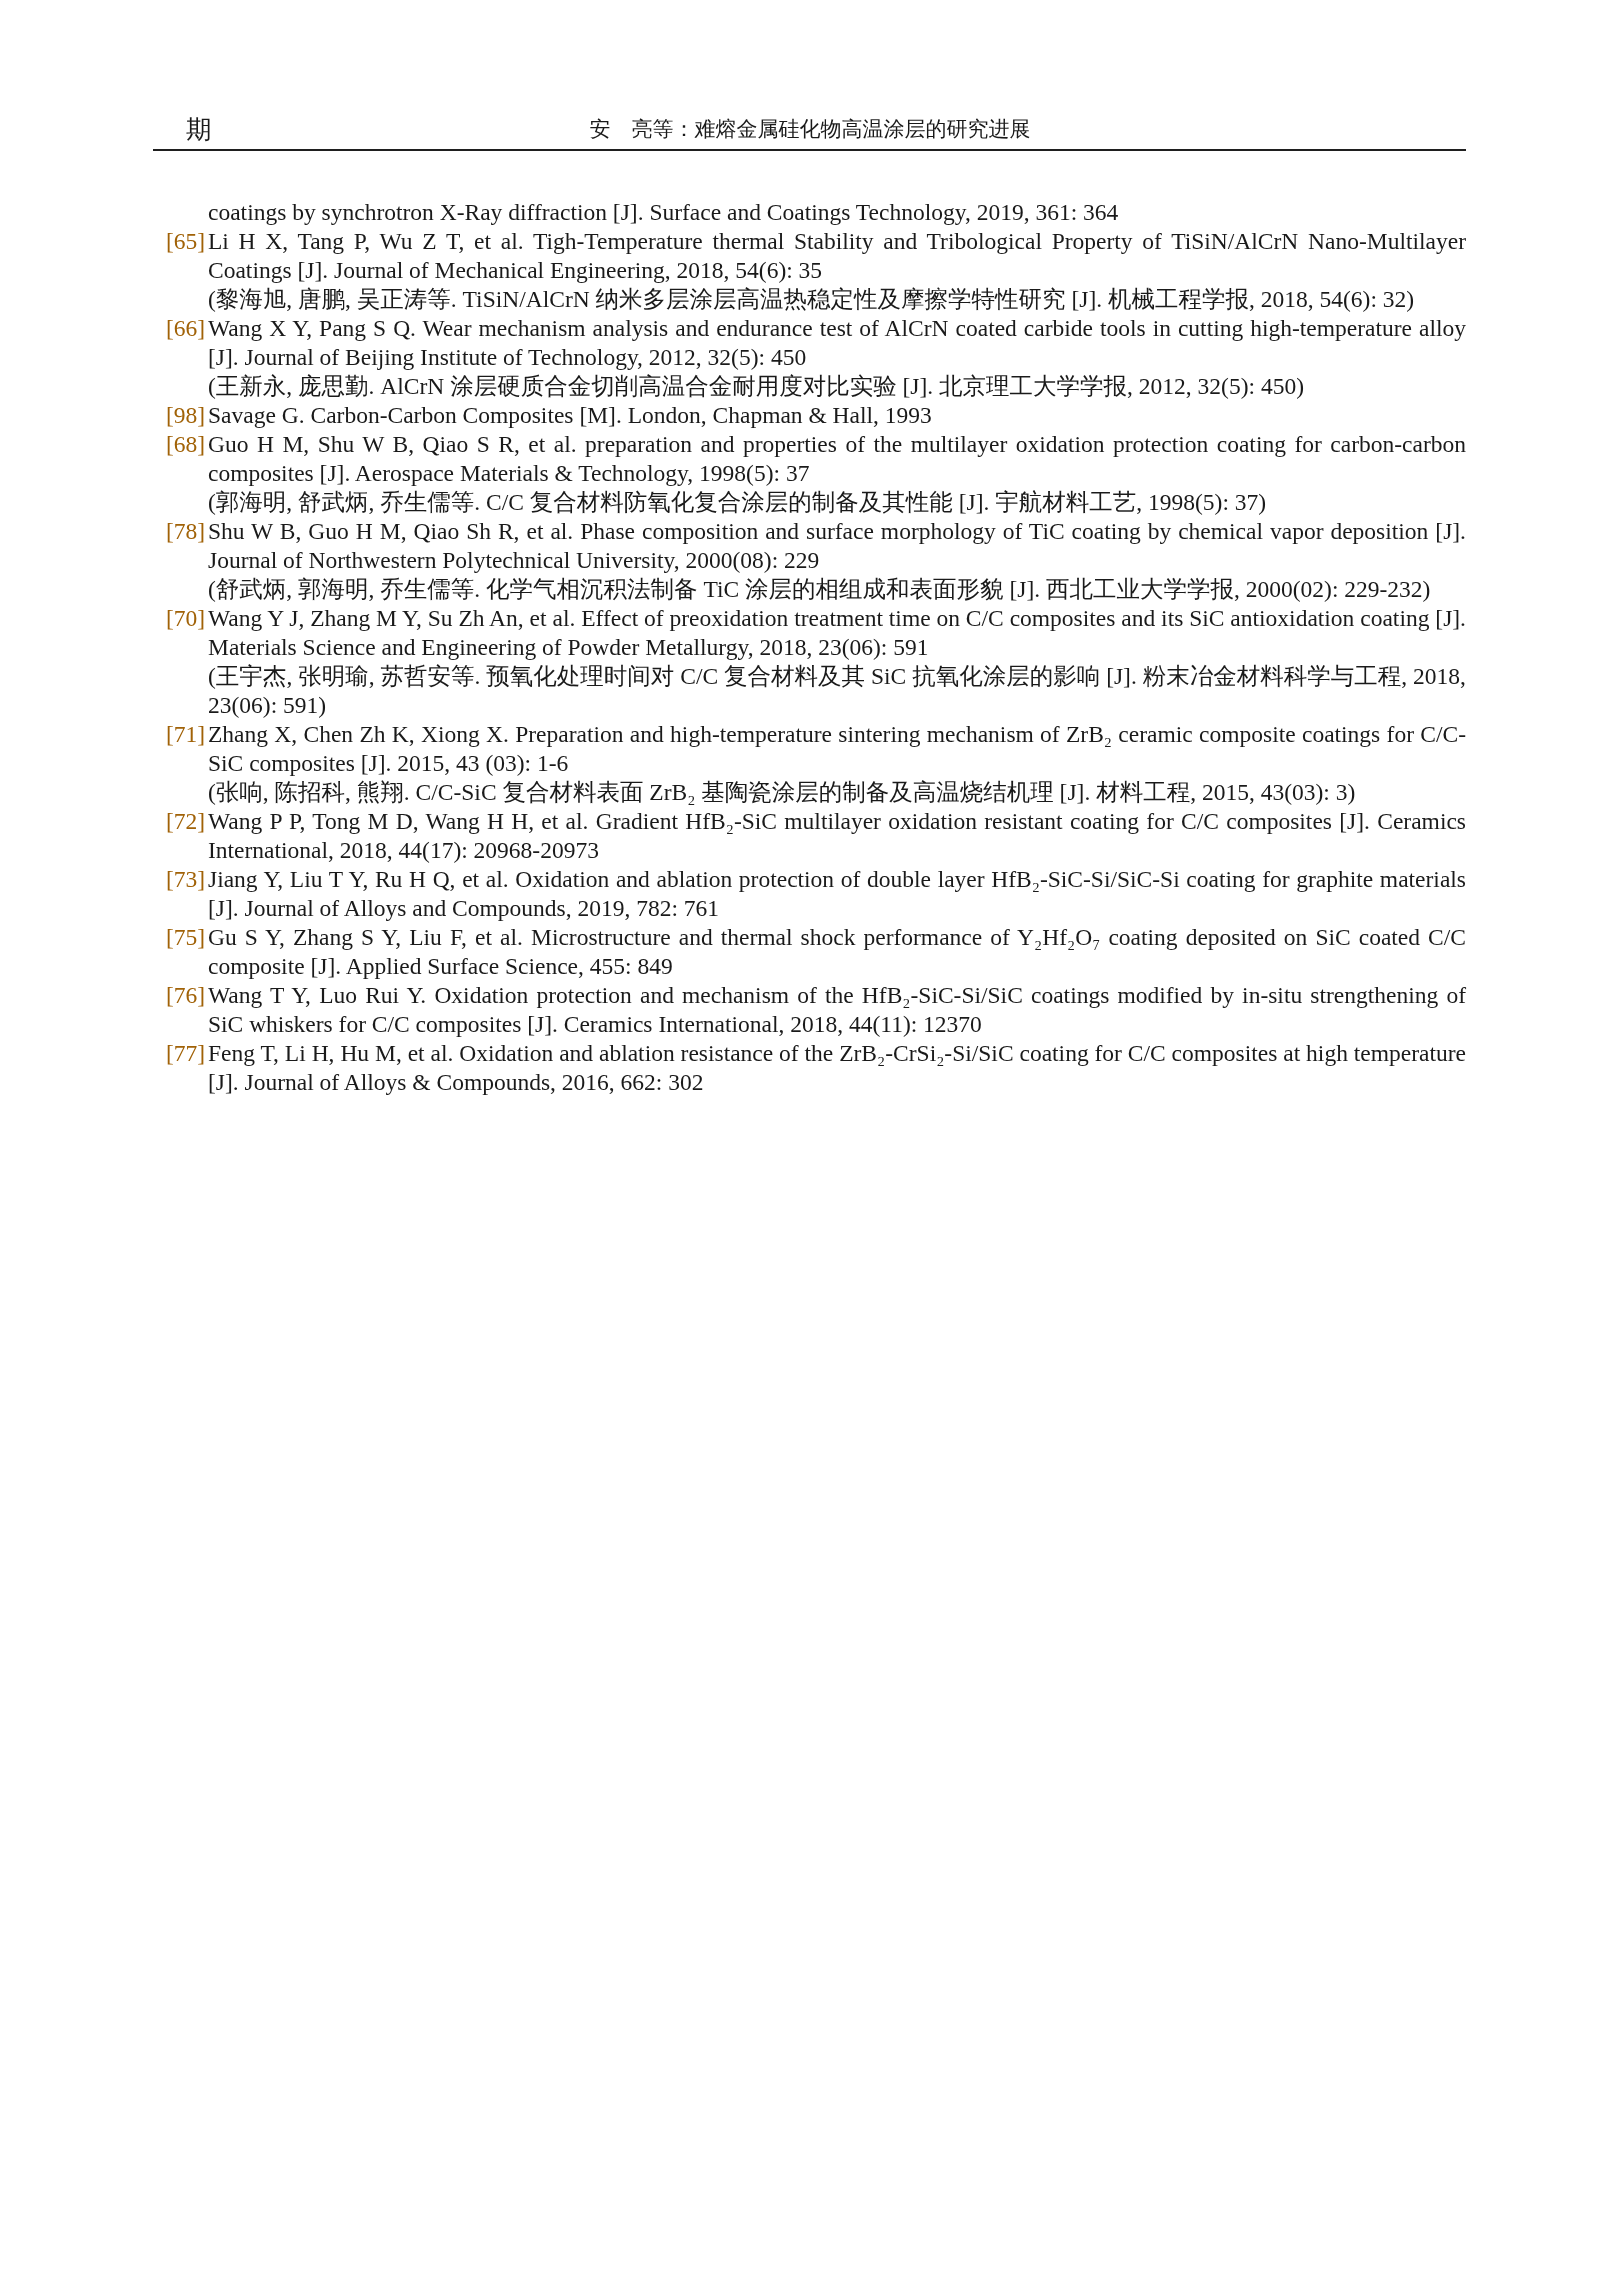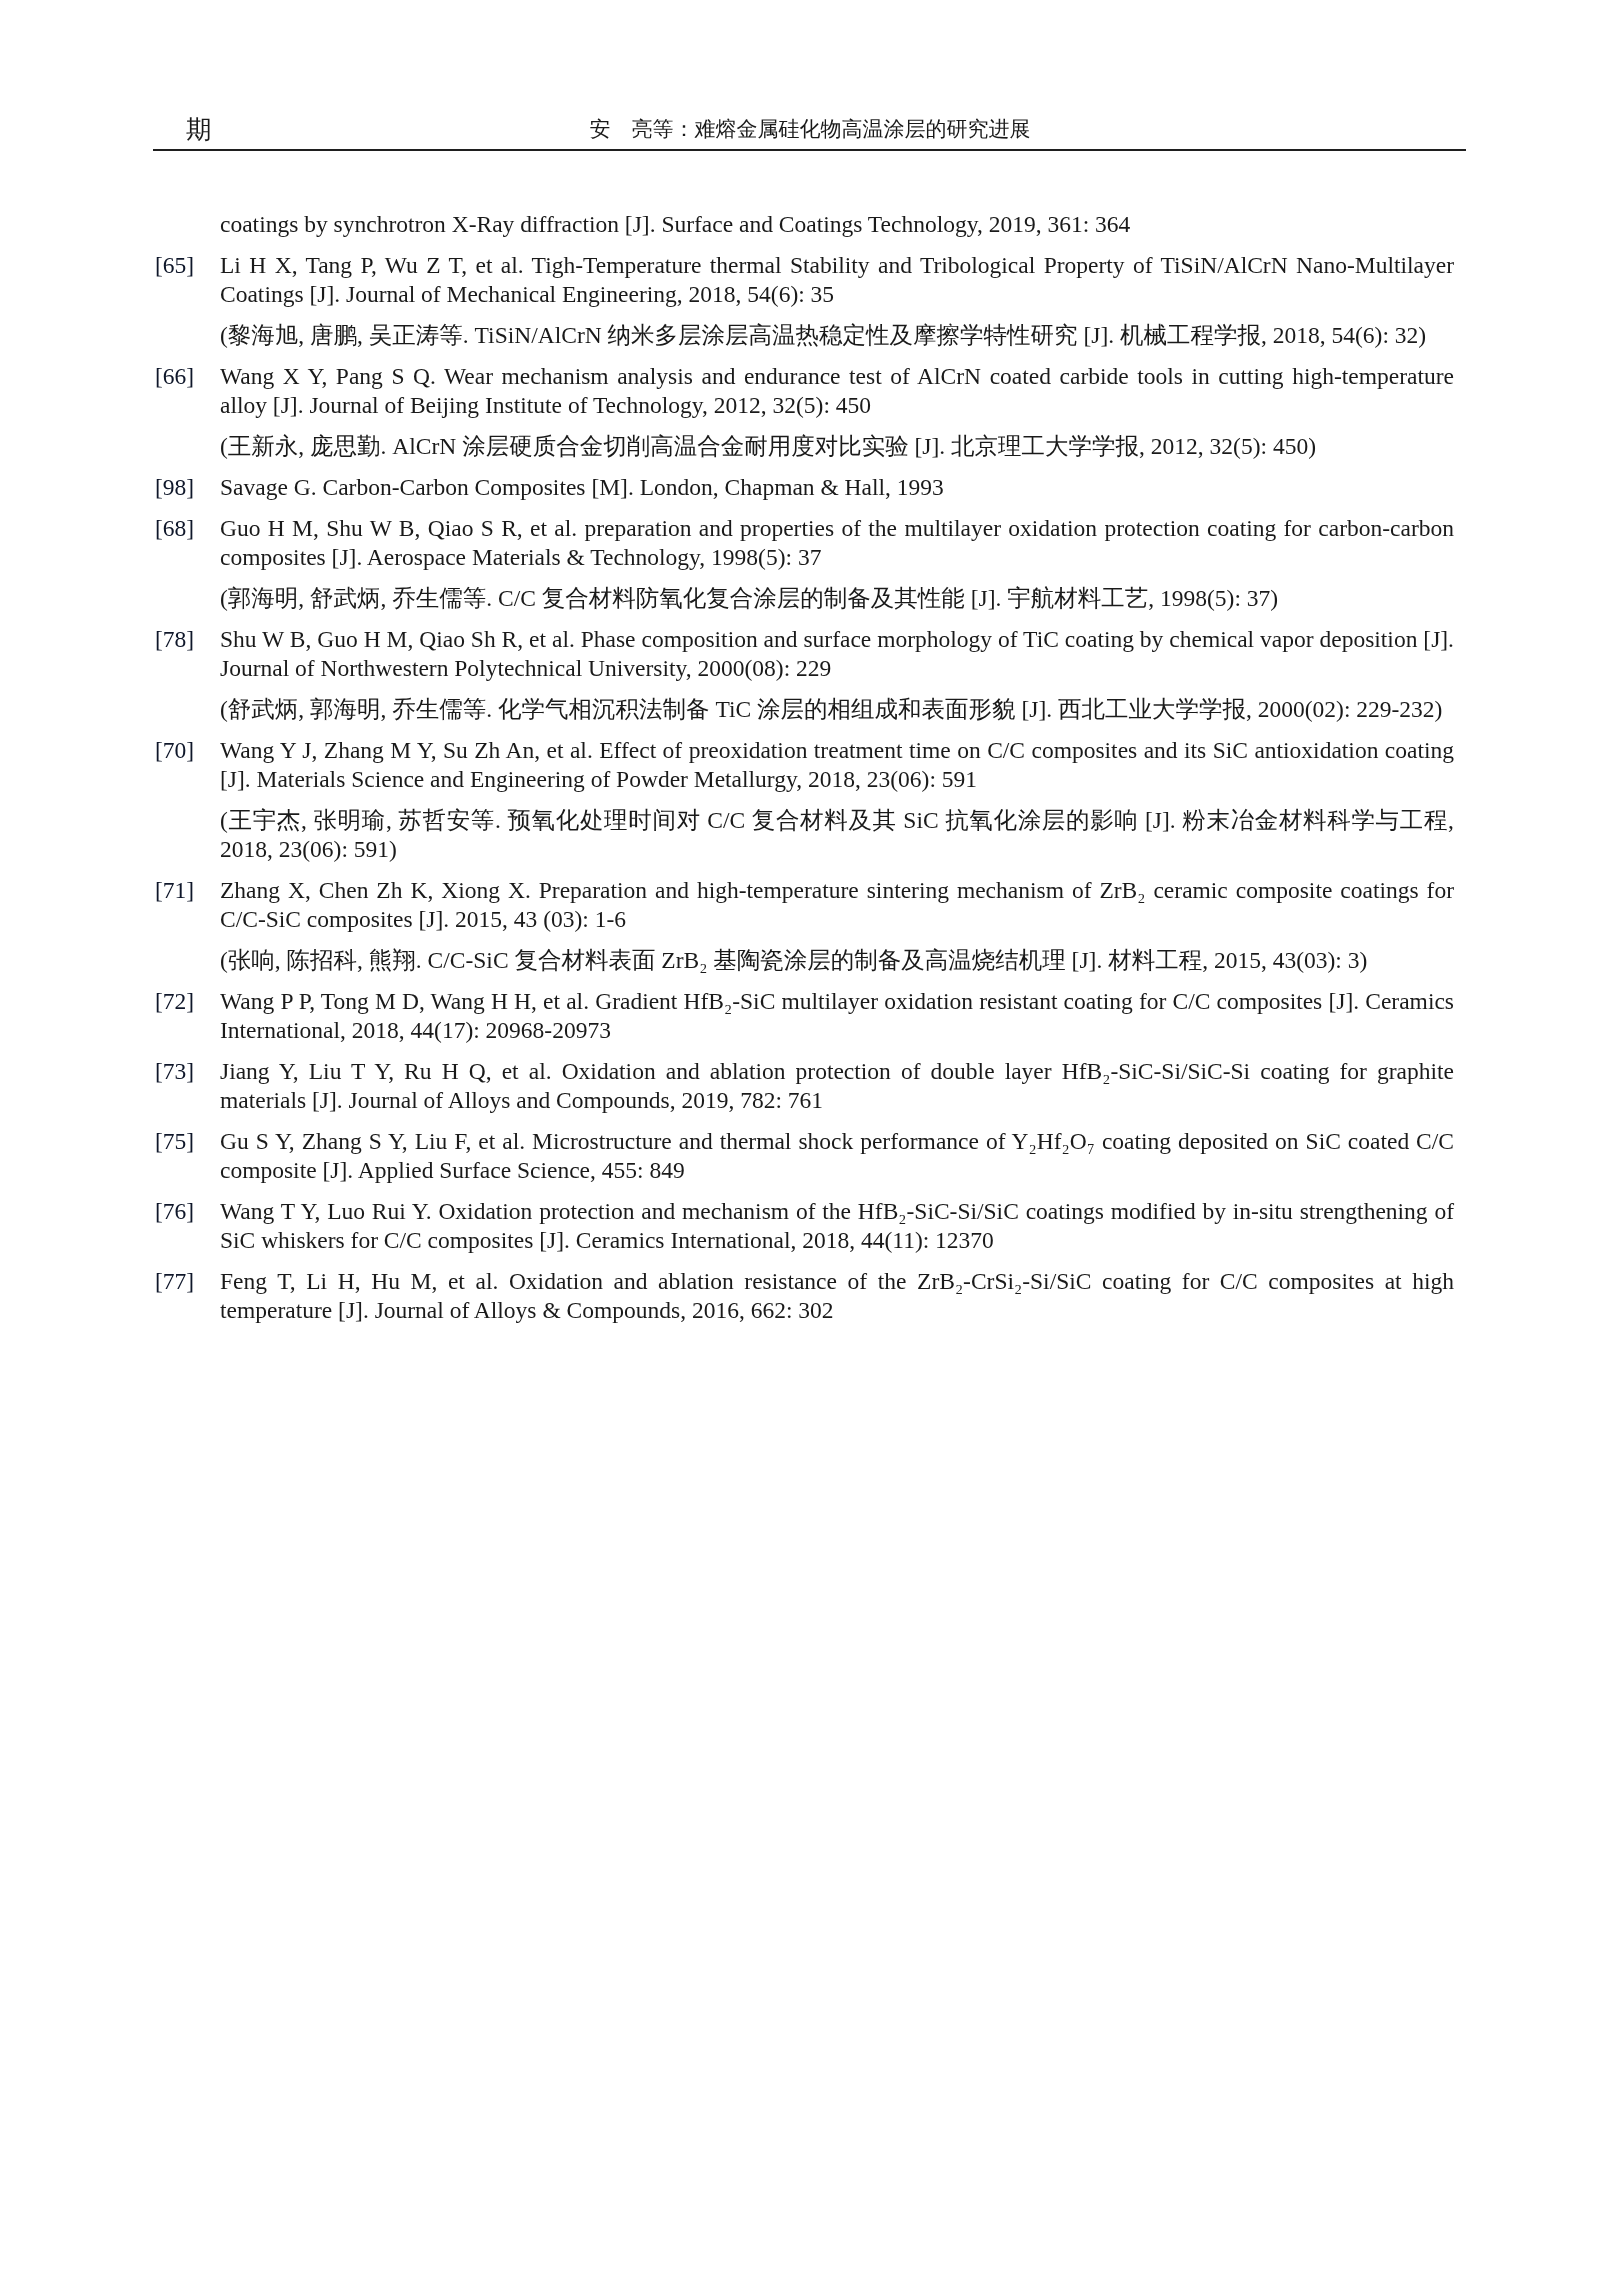--- a/index.html
+++ b/index.html
@@ -45,26 +45,26 @@
     width:1311px;
     font-size:23.5px;
     line-height:29px;
   }
   .ref{
     position:relative;
     padding-left:53px;
   }
   .ref .num{
     position:absolute;
-    left:0;
+    left:11px;
     top:0;
-    color:#0f172a;
+    color:#a16207;
   }
   .ref p{
-    margin:12px;
+    margin:0;
     text-align:justify;
   }
 </style>
 </head>
 <body>
 
 <div class="page">
   <div class="hdr-issue">期</div>
   <div class="hdr-title">安　亮等：难熔金属硅化物高温涂层的研究进展</div>
   <div class="hdr-rule"></div>

